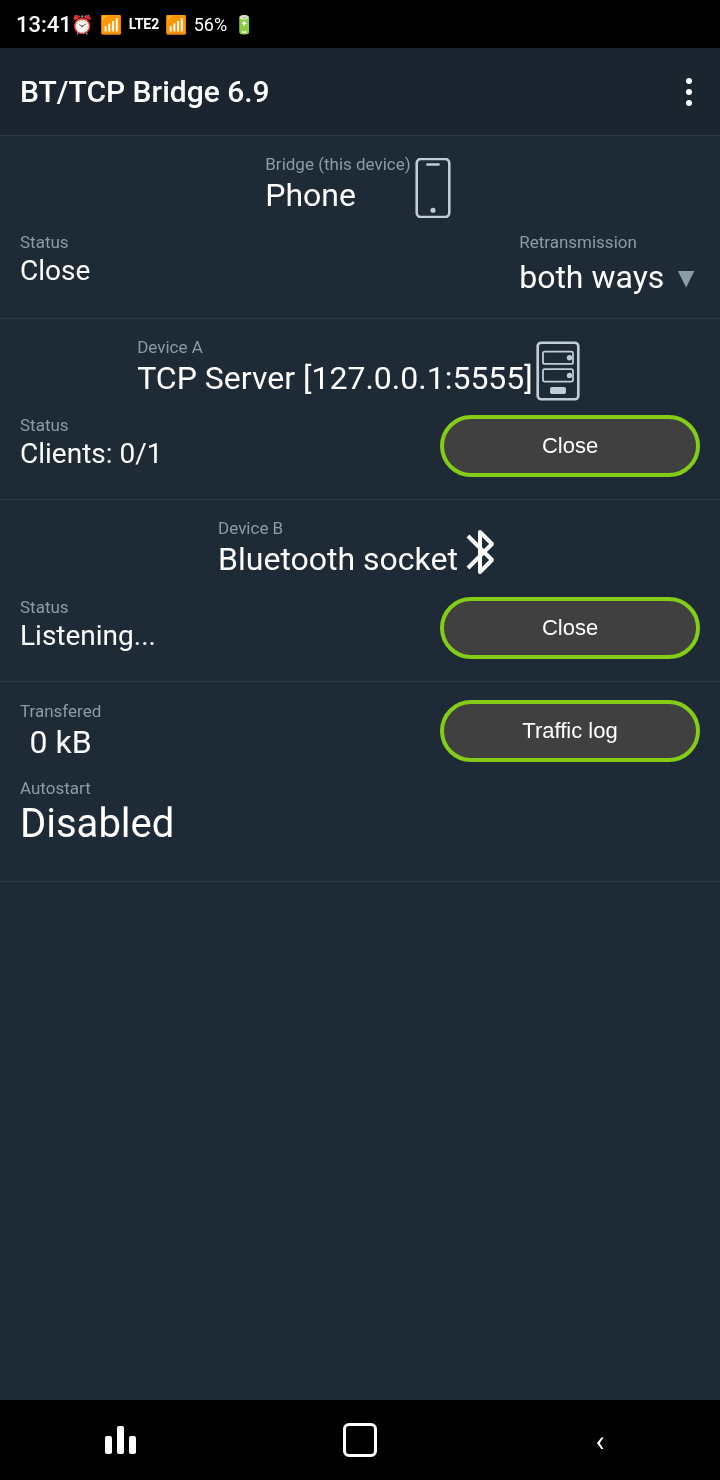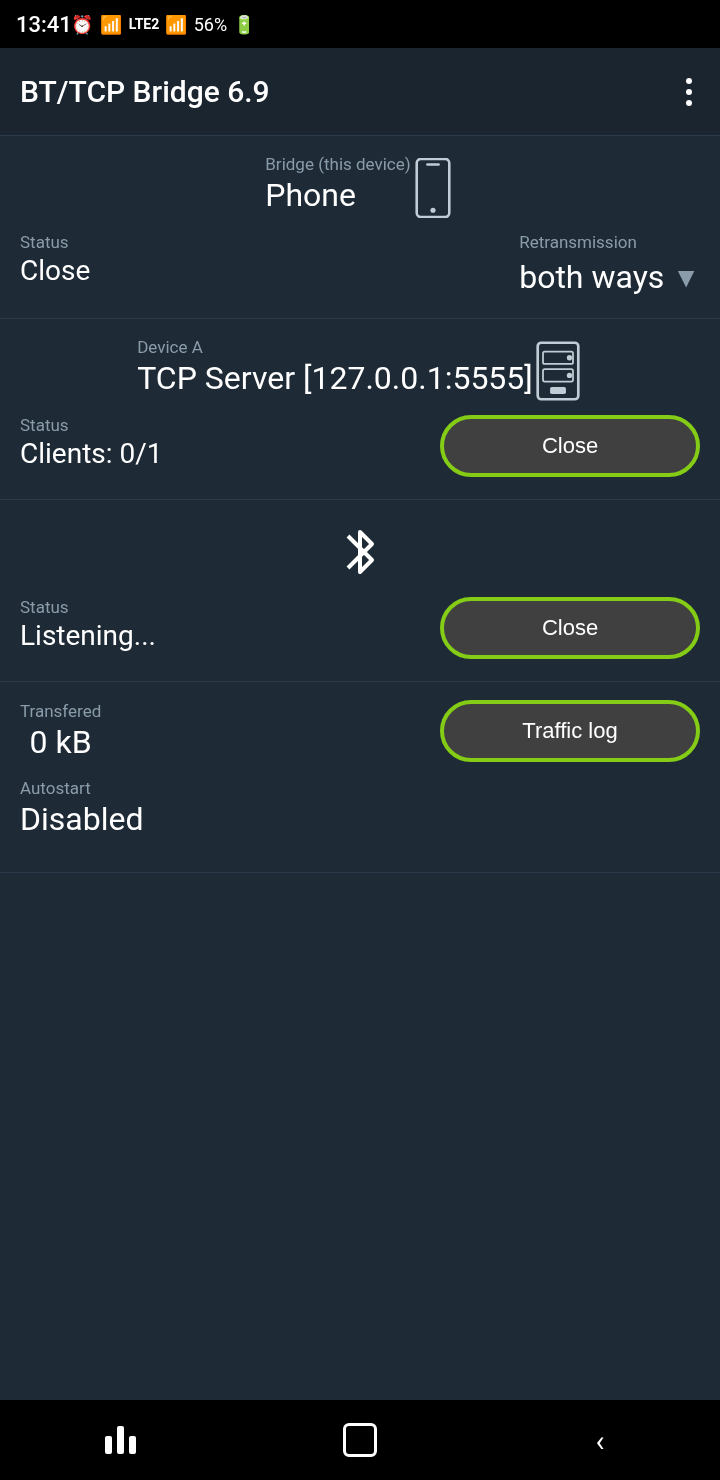--- a/index.html
+++ b/index.html
@@ -315,20 +315,24 @@
     <div class="status-group">
       <div class="section-label">Status</div>
       <div class="section-value" style="font-size:28px;margin-bottom:0;">Clients: 0/1</div>
     </div>
     <button class="action-button">Close</button>
   </div>
 </div>
 
 <div class="section">
   <div class="section-header">
+    <div>
+      <div class="section-label">Device B</div>
+      <div class="section-value">Bluetooth socket</div>
+    </div>
     <div class="section-icon bluetooth-icon">
       <svg width="44" height="60" viewBox="0 0 44 60" fill="none" xmlns="http://www.w3.org/2000/svg">
         <polyline points="10,14 34,38 22,50 22,10 34,22 10,46" stroke="#ffffff" stroke-width="4" fill="none" stroke-linejoin="round"></polyline>
       </svg>
     </div>
   </div>
   <div class="row-status">
     <div class="status-group">
       <div class="section-label">Status</div>
       <div class="section-value" style="font-size:28px;margin-bottom:0;">Listening...</div>
@@ -341,21 +345,21 @@
   <div class="transferred-row">
     <div>
       <div class="section-label">Transfered</div>
       <div class="section-value" style="font-size:32px;margin-bottom:0;text-align:center;">0 kB</div>
     </div>
     <button class="action-button">Traffic log</button>
   </div>
   <div class="autostart-row">
     <div>
       <div class="section-label">Autostart</div>
-      <div class="section-value" style="font-size:32px;margin-bottom:12px;">Disabled</div>
+      <div class="section-value" style="font-size:40px;margin-bottom:12px;">Disabled</div>
     </div>
   </div>
 </div>
 
 <div class="content-area"></div>
 
 <div class="nav-bar">
   <div class="nav-button">
     <div class="nav-recent">
       <span></span>

